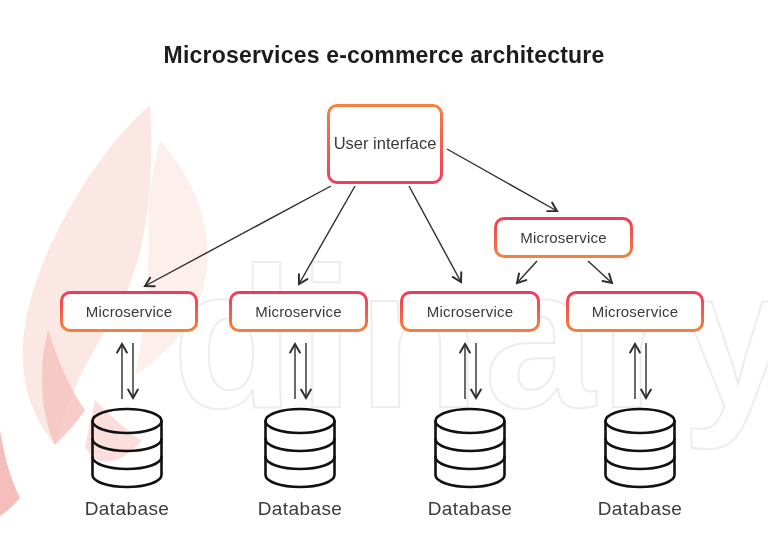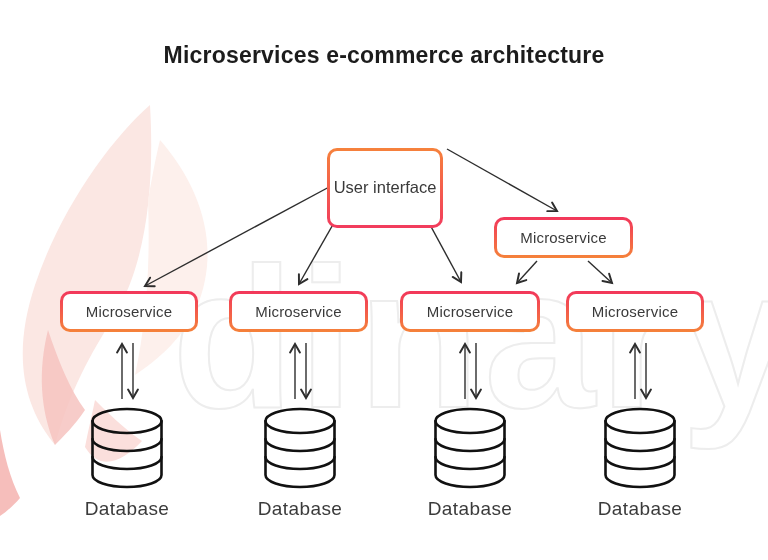--- a/index.html
+++ b/index.html
@@ -26,21 +26,20 @@
     position:absolute; z-index:3; box-sizing:border-box;
     border:3px solid transparent; border-radius:10px;
     display:flex; align-items:center; justify-content:center; text-align:center;
     color:#3a3a3a; background-origin:border-box;
   }
   .ui-box {
     left:327px; top:104px; width:116px; height:80px;
     font-size:16.5px; line-height:1.4;
     background:linear-gradient(#fff,#fff) padding-box,
                linear-gradient(180deg,#F6823C,#F23B5D) border-box;
-    margin-top:44px;
   }
   .ms-box {
     height:41px; top:291px; font-size:15px; letter-spacing:.2px;
     background:linear-gradient(#fff,#fff) padding-box,
                linear-gradient(180deg,#F2365B,#F5823A) border-box;
   }
   .gw-box {
     left:494px; top:217px; width:139px; height:41px; font-size:15px; letter-spacing:.2px;
     background:linear-gradient(#fff,#fff) padding-box,
                linear-gradient(180deg,#F2365B,#F5823A) border-box;

